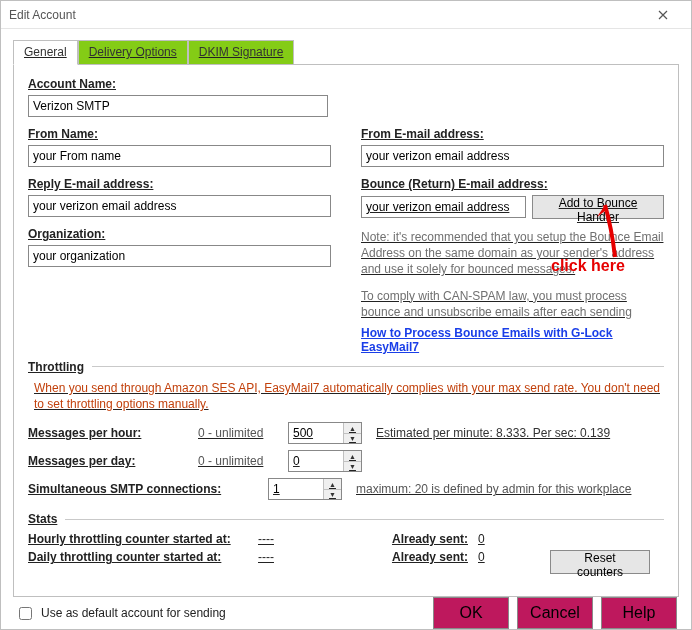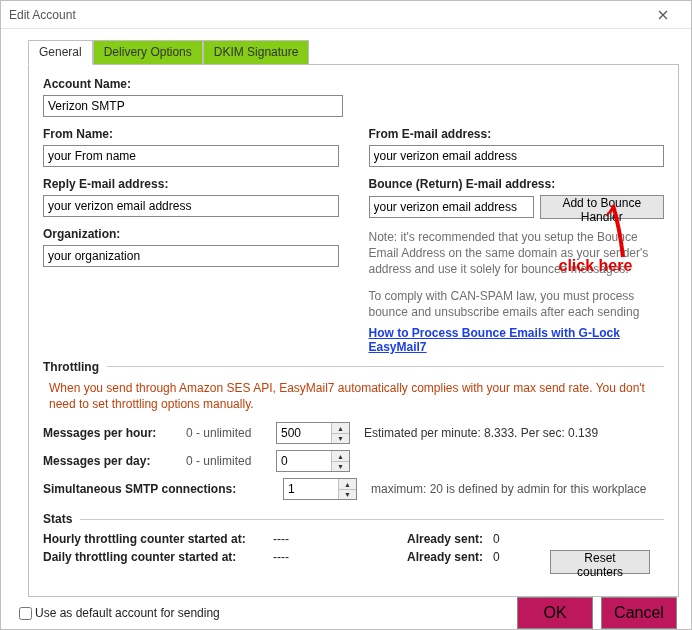--- a/index.html
+++ b/index.html
@@ -24,21 +24,21 @@
     font-size: 12px;
     color: #555;
     border-bottom: 1px solid #e5e5e5;
   }
   .titlebar .spacer { flex: 1; }
   .close-x {
     width: 40px; height: 28px;
     display: flex; align-items: center; justify-content: center;
     color: #555; font-size: 14px;
   }
-  .body { flex: 1; padding: 8px 12px 0 27px; position: relative; }
+  .body { flex: 1; padding: 8px 12px 0 12px; position: relative; text-decoration: underline; }
   .tabs {
     display: flex; align-items: flex-end;
     border-bottom: 1px solid #bfbfbf;
     margin-top: 2px;
   }
   .tab {
     padding: 4px 10px 5px 10px;
     border: 1px solid #bfbfbf;
     border-bottom: none;
     background: #84cc16;
@@ -90,21 +90,21 @@
     display: flex; align-items: center;
     margin-top: 6px; margin-bottom: 6px;
   }
   .section-head .line {
     flex: 1; height: 1px; background: #c9c9c9; margin-left: 8px;
   }
   .throttle-row {
     display: flex; align-items: center;
     margin: 6px 0;
   }
-  .throttle-row .tl { width: 143px; font-weight: bold; }
+  .throttle-row .tl { width: 170px; font-weight: bold; }
   .throttle-row .th { width: 90px; color: #555; font-size: 12px; }
   .spin {
     display: inline-flex; align-items: stretch;
     border: 1px solid #888;
     height: 22px; width: 74px;
     background: #fff;
   }
   .spin input {
     border: none; width: 54px; padding: 0 4px; font-size: 12px; font-family: inherit;
   }
@@ -127,21 +127,21 @@
   .stats-row .sl { width: 230px; font-weight: bold; }
   .stats-row .sv { width: 60px; }
   .stats-row .al { width: 110px; font-weight: bold; text-align: right; margin-left: 40px; }
   .stats-row .av { width: 40px; margin-left: 10px; }
   .bottombar {
     height: 42px;
     display: flex; align-items: center;
     padding: 0 14px;
     gap: 8px;
   }
-  .bottombar .chk { display: flex; align-items: center; }
+  .bottombar .chk { display: flex; align-items: center; gap: 6px; }
   .bottombar .spacer { flex: 1; }
   button.bot {
     width: 76px; height: 32px;
     background: #be185d; border: 1px solid #8a8a8a;
     font-size: 16px; font-family: inherit;
   }
   .reset-pos { position: absolute; right: 14px; }
   .annot {
     position: absolute;
     color: #e60000; font-weight: bold; font-size: 16px;
@@ -286,14 +286,15 @@
   </div>
 
   <div class="bottombar">
     <label class="chk">
       <input type="checkbox" style="">
       <span>Use as default account for sending</span>
     </label>
     <div class="spacer"></div>
     <button class="bot">OK</button>
     <button class="bot">Cancel</button>
+    <button class="bot">Help</button>
   </div>
 </div>
 
 </body></html>

